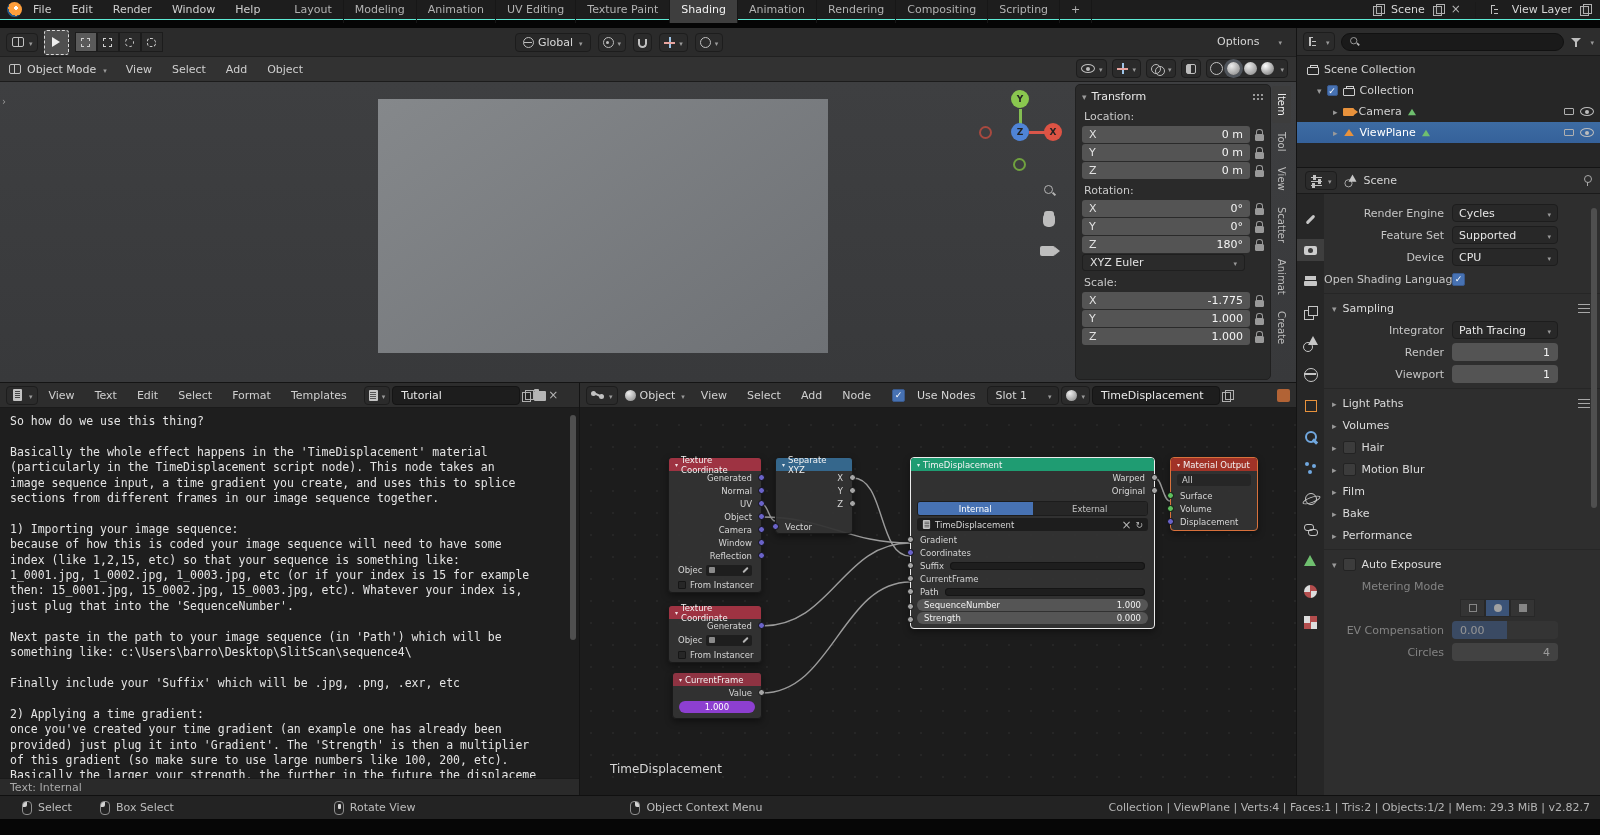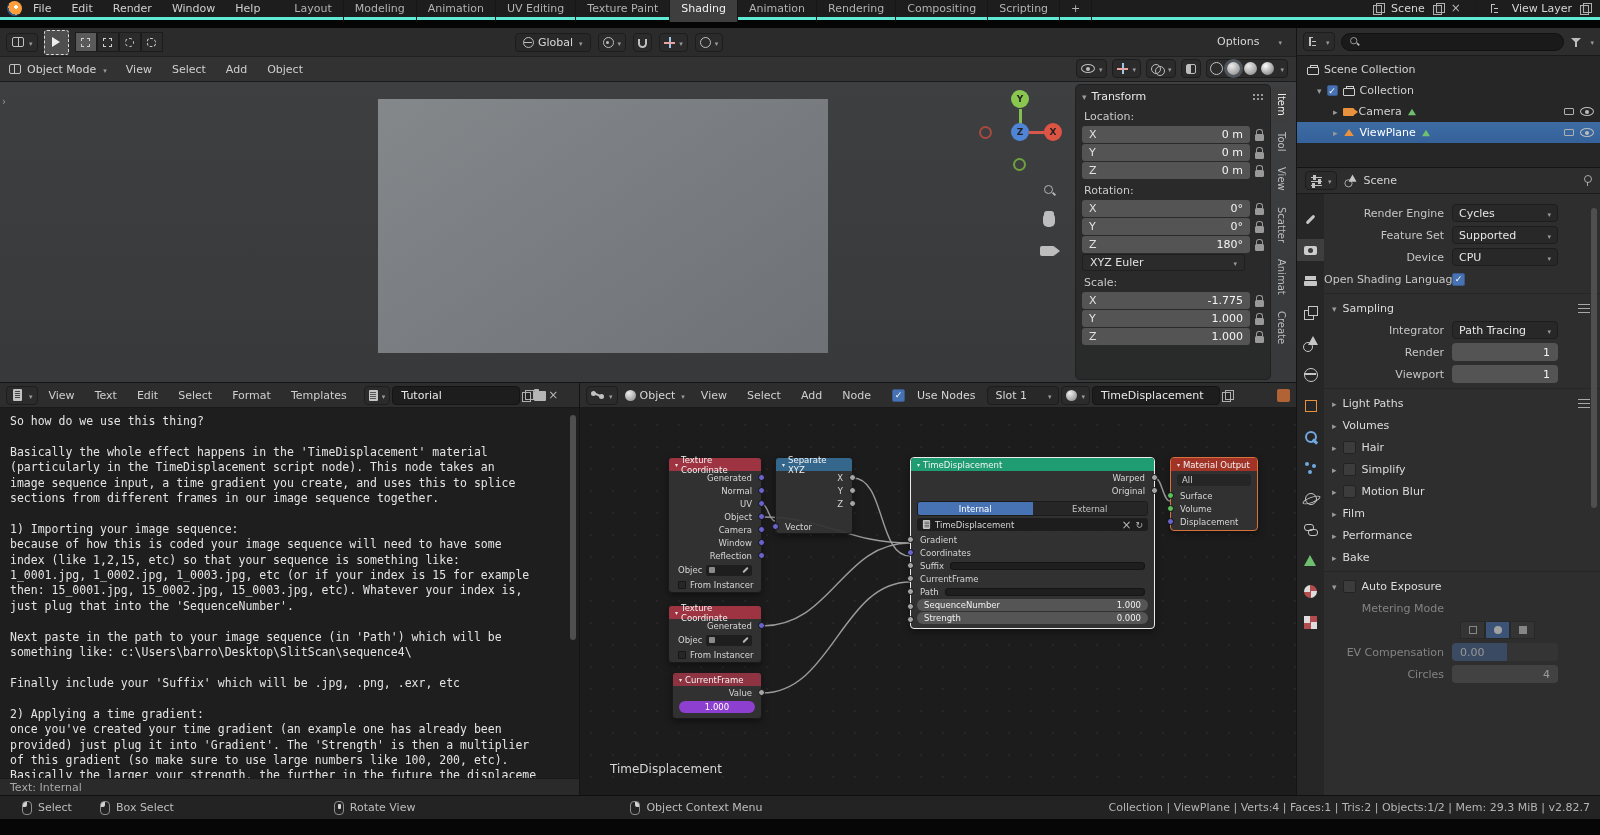--- a/index.html
+++ b/index.html
@@ -87,21 +87,21 @@
 .edic.e3d::before{content:"";position:absolute;inset:1px;border:1px solid #c2c2c2;border-radius:2px;background:linear-gradient(transparent 45%,#c2c2c2 45% 55%,transparent 55%),linear-gradient(90deg,transparent 45%,#c2c2c2 45% 55%,transparent 55%)}
 .edic.etxt::before{content:"";position:absolute;left:2px;top:0;width:9px;height:12px;background:#c2c2c2;border-radius:1px}
 .edic.etxt::after{content:"";position:absolute;left:4px;top:2px;width:5px;height:1px;background:#444;box-shadow:0 2px 0 #444,0 4px 0 #444,0 6px 0 #444}
 .edic.endo::before{content:"";position:absolute;left:0;top:2px;width:5px;height:5px;border-radius:50%;background:#c2c2c2;box-shadow:8px 3px 0 #c2c2c2}
 .edic.endo::after{content:"";position:absolute;left:4px;top:5px;width:6px;height:1.5px;background:#c2c2c2;transform:rotate(25deg)}
 .edic.eout::before{content:"";position:absolute;left:1px;top:1px;width:4px;height:1.5px;background:#c2c2c2;box-shadow:3px 4px 0 #c2c2c2,3px 8px 0 #c2c2c2}
 .edic.eout::after{content:"";position:absolute;left:1px;top:1px;width:1.5px;height:9px;background:#c2c2c2}
 .edic.eprop::before{content:"";position:absolute;left:1px;top:2px;width:11px;height:1.5px;background:#c2c2c2;box-shadow:0 4px 0 #c2c2c2,0 8px 0 #c2c2c2}
 .edic.eprop::after{content:"";position:absolute;left:3px;top:0.5px;width:2.5px;height:4.5px;background:#c2c2c2;box-shadow:5px 4px 0 #c2c2c2,-1px 8px 0 #c2c2c2}
 
-#topbar{left:0;top:0;width:1600px;height:20px;background:#1d1d1d;border-bottom:3px solid #5eead4}
+#topbar{left:0;top:0;width:1600px;height:20px;background:#1d1d1d;border-bottom:1px solid #5eead4}
 
 #toolheader{left:0;top:28px;width:1296px;height:29px;background:#2b2b2b;border-bottom:1px solid #202020}
 #viewheader{left:0;top:57px;width:1296px;height:25px;background:#323232;border-bottom:1px solid #1c1c1c}
 .selmode{width:22px;height:20px;background:#2b2b2b;border:1px solid #1c1c1c;display:inline-flex;align-items:center;justify-content:center}
 .selmode.on{background:#5a5a5a}
 .selmode i{width:9px;height:9px;border:1px dashed #cfcfcf}
 .toolbtn{width:25px;height:25px;background:#4f4f4f;border:1px dashed #d9d9d9;border-radius:3px;display:inline-flex;align-items:center;justify-content:center}
 .toolbtn::before{content:"";border-left:8px solid #eee;border-top:5px solid transparent;border-bottom:5px solid transparent}
 
 #viewport{left:0;top:82px;width:1296px;height:300px;background:linear-gradient(#3e3f41,#38393b);overflow:hidden}
@@ -884,38 +884,33 @@
         <span>Volumes</span>
       </div>
     <div class="prow ph">
         <i class="arrR"></i>
         <i class="cb"></i>
         <span>Hair</span>
       </div>
     <div class="prow ph">
         <i class="arrR"></i>
         <i class="cb"></i>
-        <span>Simplify</span>
-      </div>
-    <div class="prow ph">
-        <i class="arrR"></i>
-        <i class="cb"></i>
         <span>Motion Blur</span>
       </div>
     <div class="prow ph">
         <i class="arrR"></i>
         <span>Film</span>
       </div>
     <div class="prow ph">
         <i class="arrR"></i>
-        <span>Performance</span>
+        <span>Bake</span>
       </div>
     <div class="prow ph">
         <i class="arrR"></i>
-        <span>Bake</span>
+        <span>Performance</span>
       </div>
     <div class="psep"></div>
     <div class="prow ph">
         <i class="arrD"></i>
         <i class="cb"></i>
         <span>Auto Exposure</span>
       </div>
     <div class="dim">
       <div class="prow">
           <span class="plab">Metering Mode</span>

